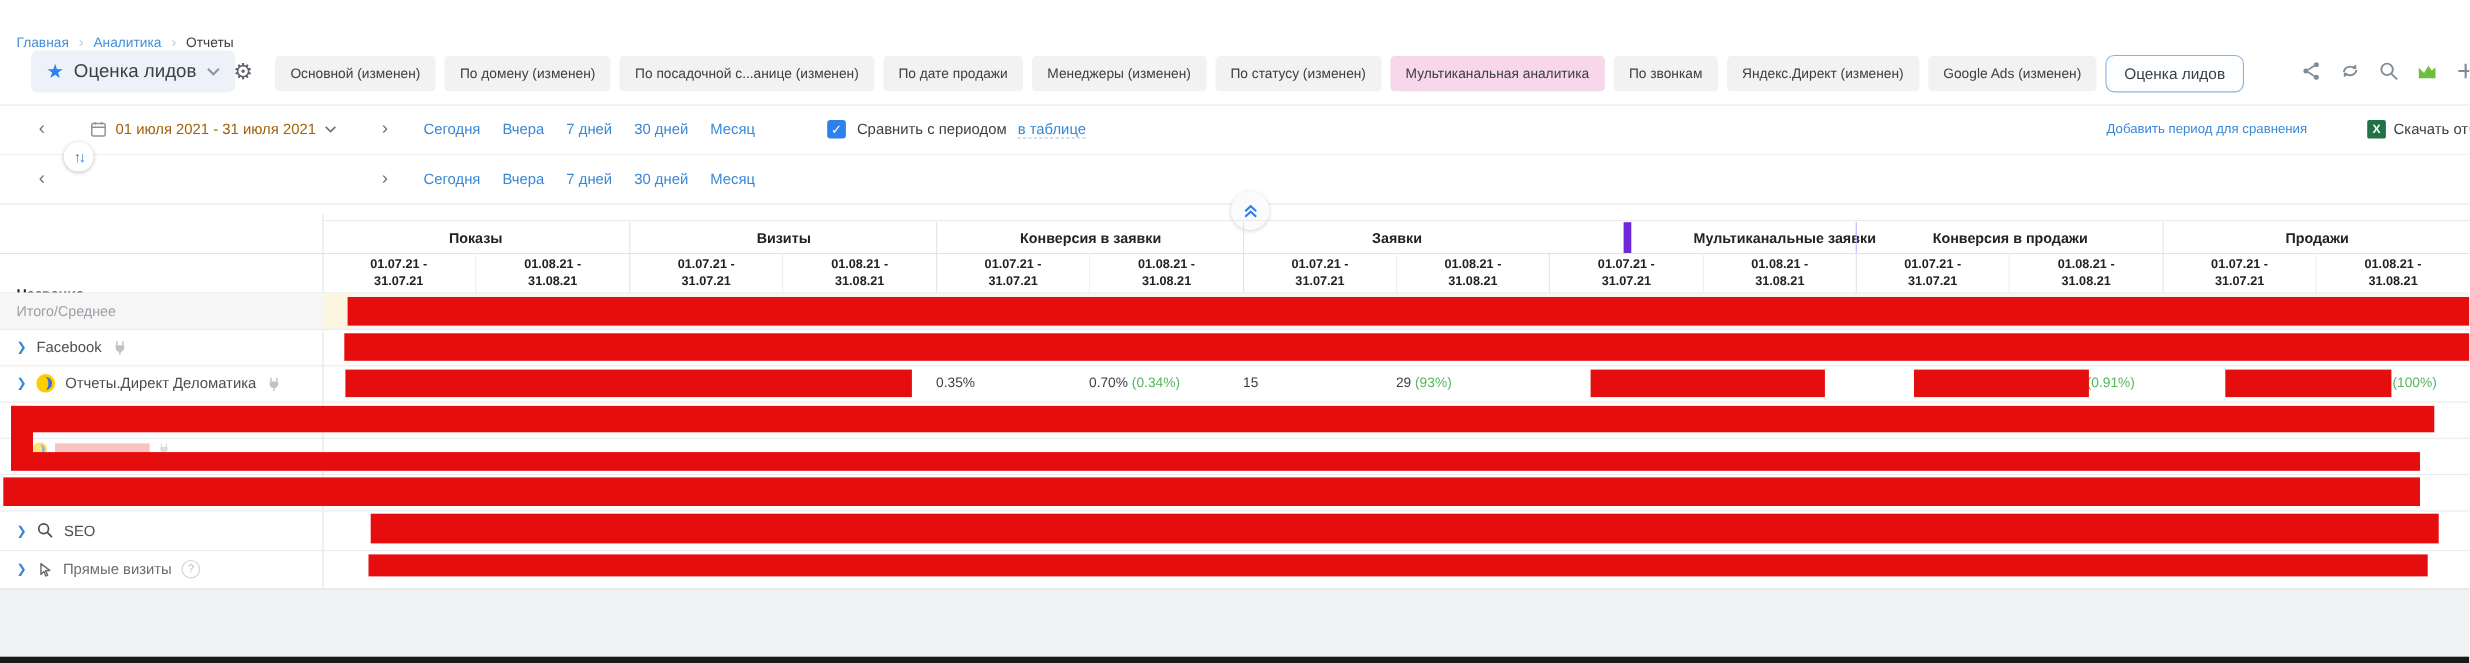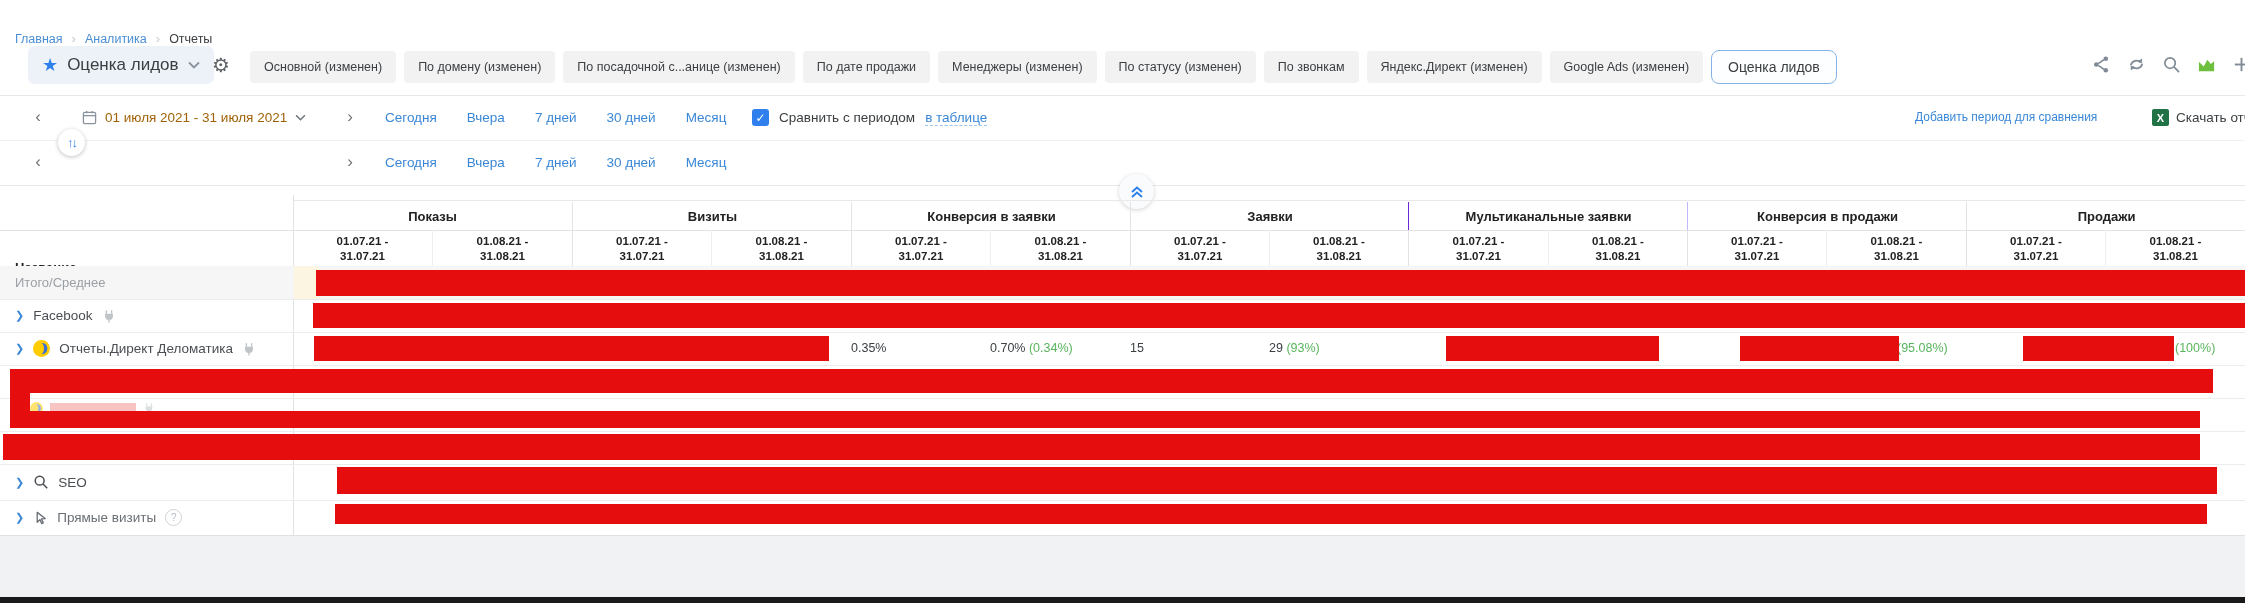--- a/index.html
+++ b/index.html
@@ -22,21 +22,21 @@
   .tab.selected{background:#fdfeff;border:1.5px solid #85b4e4;border-radius:8px;font-size:14px;padding:8px 16px;}
   .top-icons{position:absolute;left:2092px;top:55px;display:flex;gap:16px;align-items:center;}
   .ticon{width:19px;height:19px;cursor:pointer;}
   
   .hline{position:absolute;height:1px;background:#ececec;}
   .vline{position:absolute;width:1px;background:#e3e3e3;}
   .prow{position:absolute;left:0;width:2245px;height:45px;}
   .arrow-btn{position:absolute;top:0;height:45px;line-height:44px;font-size:17px;color:#707579;cursor:pointer;width:20px;text-align:center;}
   .datepick{position:absolute;left:82px;top:0;height:45px;display:flex;align-items:center;gap:8px;cursor:pointer;}
   .date-text{font-size:13.5px;color:#a16207;}
-  .quick{position:absolute;left:385px;top:0;height:45px;display:flex;align-items:center;gap:30px;}
+  .quick{position:absolute;left:385px;top:0;height:45px;display:flex;align-items:center;gap:20px;}
   .qlink{color:#3a87d6;font-size:13.5px;cursor:pointer;white-space:nowrap;}
   .cmp{position:absolute;left:752px;top:0;height:45px;display:flex;align-items:center;gap:10px;}
   .chk{width:17px;height:17px;background:#2f80ed;border-radius:3px;color:#fff;font-size:12px;
        display:flex;align-items:center;justify-content:center;cursor:pointer;}
   .cmp-label{font-size:13.5px;color:#3c4043;}
   .cmp-link{font-size:13.5px;color:#3a87d6;border-bottom:1px dashed #9cc3e8;cursor:pointer;}
   .addper{position:absolute;left:1915px;top:0;height:45px;line-height:45px;font-size:12px;color:#3a87d6;cursor:pointer;white-space:nowrap;}
   .dl{position:absolute;left:2152px;top:0;height:45px;display:flex;align-items:center;gap:7px;cursor:pointer;white-space:nowrap;}
   .xl-ico{width:17px;height:17px;background:#217346;border-radius:2px;color:#fff;font-size:11px;font-weight:bold;
           display:flex;align-items:center;justify-content:center;}
@@ -86,20 +86,21 @@
   </div>
   <div class="gear">⚙</div>
 
   <div class="tabs">
     <span class="tab">Основной (изменен)</span>
     <span class="tab">По домену (изменен)</span>
     <span class="tab">По посадочной с...анице (изменен)</span>
     <span class="tab">По дате продажи</span>
     <span class="tab">Менеджеры (изменен)</span>
     <span class="tab">По статусу (изменен)</span>
+    <span class="tab pink">Мультиканальная аналитика</span>
     <span class="tab">По звонкам</span>
     <span class="tab">Яндекс.Директ (изменен)</span>
     <span class="tab">Google Ads (изменен)</span>
     <span class="tab selected">Оценка лидов</span>
   </div>
 
   <div class="top-icons">
     <svg class="ticon" viewBox="0 0 20 20">
         <circle cx="14.5" cy="4" r="2.4" fill="#808b96"></circle>
         <circle cx="4.5" cy="10" r="2.4" fill="#808b96"></circle>
@@ -187,21 +188,21 @@
       </svg>
   </div>
 
   <div class="hline" style="left:293px;top:200px;width:1952px;background:#e9e9e9;"></div>
   <div class="name-h">Название</div>
 
   <div class="gcell" style="left:293px;width:279px;">Показы</div>
   <div class="gcell" style="left:572px;width:279px;border-left:1px solid #e3e3e3;">Визиты</div>
   <div class="gcell" style="left:851px;width:279px;border-left:1px solid #e3e3e3;">Конверсия в заявки</div>
   <div class="gcell" style="left:1130px;width:278px;border-left:1px solid #e3e3e3;">Заявки</div>
-  <div class="gcell" style="left:1408px;width:279px;border-left:1px solid #6d28d9;">Мультиканальные заявки</div>
+  <div class="gcell" style="left:1476px;width:279px;border-left:7px solid #6d28d9;">Мультиканальные заявки</div>
   <div class="gcell" style="left:1687px;width:279px;border-left:1px solid #c4b5fd;">Конверсия в продажи</div>
   <div class="gcell" style="left:1966px;width:279px;border-left:1px solid #e3e3e3;">Продажи</div>
 
   <div class="hline" style="left:0;top:230px;width:2245px;background:#e3e3e3;"></div>
 
   <div class="scell" style="left:293px;width:139px;"><span>01.07.21 -</span><br><span>31.07.21</span></div>
   <div class="scell" style="left:432px;width:140px;border-left:1px solid #eee;"><span>01.08.21 -</span><br><span>31.08.21</span></div>
   <div class="scell" style="left:572px;width:139px;border-left:1px solid #e3e3e3;"><span>01.07.21 -</span><br><span>31.07.21</span></div>
   <div class="scell" style="left:711px;width:140px;border-left:1px solid #eee;"><span>01.08.21 -</span><br><span>31.08.21</span></div>
   <div class="scell" style="left:851px;width:139px;border-left:1px solid #e3e3e3;"><span>01.07.21 -</span><br><span>31.07.21</span></div>
@@ -245,21 +246,21 @@
         <path d="M5 1.5v4M11 1.5v4" stroke="#b4bac0" stroke-width="1.6" fill="none"></path>
         <path d="M3.5 5.5h9v2.5a4.5 4.5 0 0 1-9 0z" fill="#b4bac0"></path>
         <path d="M8 12.5v3" stroke="#b4bac0" stroke-width="1.6"></path>
       </svg>
   </div>
 
   <div class="val" style="left:851px;width:139px;">0.35%</div>
   <div class="val" style="left:990px;width:140px;"><span>0.70%</span> <span class="green">(0.34%)</span></div>
   <div class="val" style="left:1130px;width:139px;">15</div>
   <div class="val" style="left:1269px;width:139px;"><span>29</span> <span class="green">(93%)</span></div>
-  <div class="val green" style="left:1897px;width:60px;text-align:left;">(95.08%)</div>
+  <div class="val green" style="left:1897px;width:60px;text-align:left;">(0.91%)</div>
   <div class="val green" style="left:2175px;width:55px;text-align:left;">(100%)</div>
   <div class="hline" style="left:0;top:365px;width:2245px;"></div>
 
   <div class="traces">
     <span class="chev">❯</span>
     <svg width="13" height="13" viewBox="0 0 16 16">
         <circle cx="8" cy="8" r="8" fill="#ffcc00"></circle>
         <path d="M8 2.5a5.5 5.5 0 0 1 0 11c3.2-2.2 3.2-8.8 0-11z" fill="#3a6fd8"></path>
       </svg>
     <span style="display:inline-block;width:86px;height:10px;background:#e50d0d;opacity:.45;"></span>

